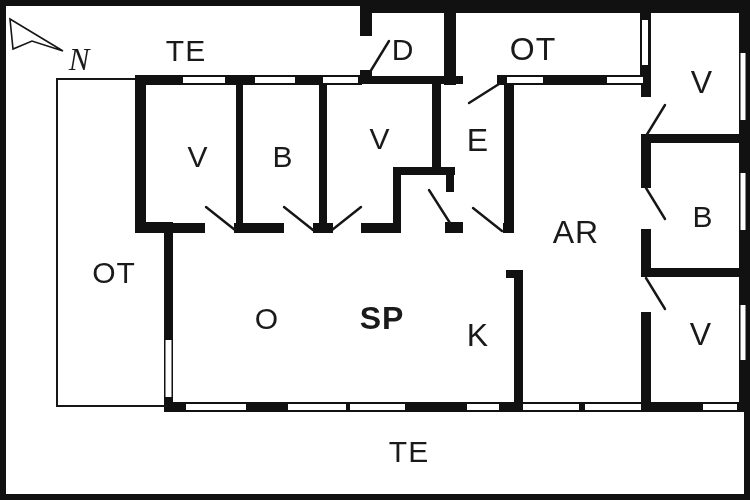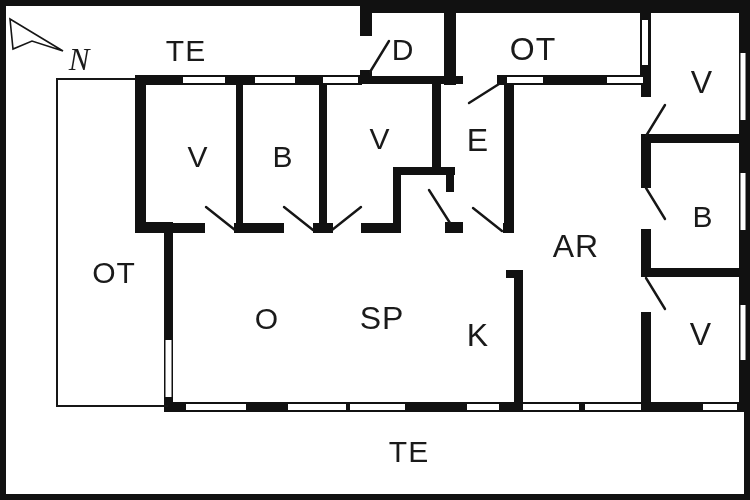--- a/index.html
+++ b/index.html
@@ -137,22 +137,22 @@
 
   <div class="room-label" style="left:186px;top:51px;">TE</div>
   <div class="room-label" style="left:403px;top:50px;">D</div>
   <div class="room-label small" style="left:533px;top:49px;">OT</div>
   <div class="room-label small" style="left:702px;top:82px;">V</div>
   <div class="room-label" style="left:198px;top:157px;">V</div>
   <div class="room-label" style="left:283px;top:157px;">B</div>
   <div class="room-label" style="left:380px;top:139px;">V</div>
   <div class="room-label small" style="left:478px;top:140px;">E</div>
   <div class="room-label" style="left:114px;top:273px;">OT</div>
-  <div class="room-label small" style="left:576px;top:246px;">AR</div>
+  <div class="room-label small" style="left:576px;top:232px;">AR</div>
   <div class="room-label" style="left:703px;top:217px;">B</div>
   <div class="room-label" style="left:267px;top:319px;">O</div>
-  <div class="room-label small" style="left:382px;top:318px;">SP</div>
+  <div class="room-label small" style="left:382px;top:318px;font-weight:bold;">SP</div>
   <div class="room-label small" style="left:478px;top:335px;">K</div>
   <div class="room-label small" style="left:701px;top:334px;">V</div>
   <div class="room-label" style="left:409px;top:452px;">TE</div>
   <div class="room-label north-label" style="left:79px;top:59px;">N</div>
 
 </div>
 
 </body></html>

